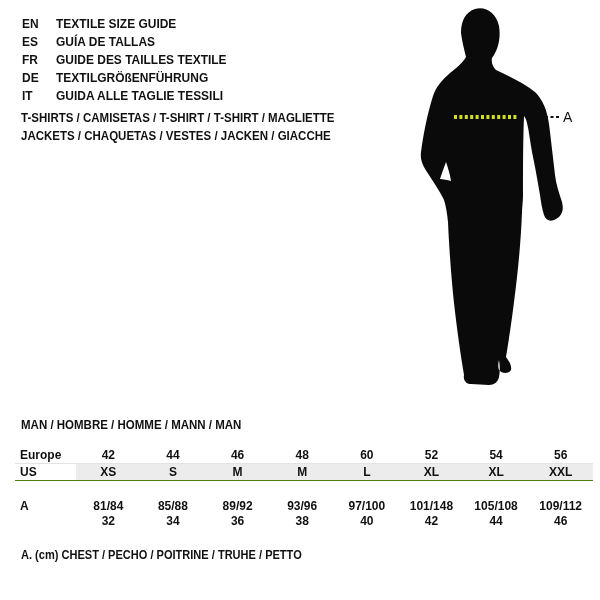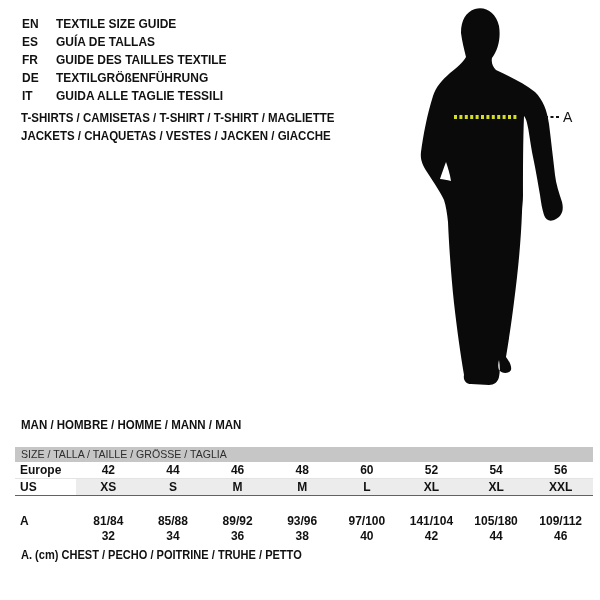--- a/index.html
+++ b/index.html
@@ -122,23 +122,20 @@
              Z" fill="#0a0a0a"></path>
     <line x1="454" y1="117" x2="517" y2="117" stroke-width="4" stroke-dasharray="3 2.4" stroke="#d4de25"></line>
     <line x1="545" y1="117" x2="559" y2="117" stroke="#111" stroke-width="2" stroke-dasharray="3 2.5"></line>
     <text x="563" y="122" font-size="14" fill="#111" font-family="Liberation Sans, sans-serif">A</text>
   </svg>
 </div>
 
 <div class="section-title">MAN / HOMBRE / HOMME / MANN / MAN</div>
 
 <div class="size-table">
-  <div class="t-header">
-    <span class="t-header-inner">SIZE / TALLA / TAILLE / GRÖSSE / TAGLIA</span>
-  </div>
 
   <div class="t-row row-europe">
     <div class="t-label">Europe</div>
     <div class="t-cell">42</div>
     <div class="t-cell">44</div>
     <div class="t-cell">46</div>
     <div class="t-cell">48</div>
     <div class="t-cell">60</div>
     <div class="t-cell">52</div>
     <div class="t-cell">54</div>
@@ -169,19 +166,19 @@
     <div class="t-cell">46</div>
   </div>
 
   <div class="t-row row-a">
     <div class="t-label">A</div>
     <div class="t-cell">81/84</div>
     <div class="t-cell">85/88</div>
     <div class="t-cell">89/92</div>
     <div class="t-cell">93/96</div>
     <div class="t-cell">97/100</div>
-    <div class="t-cell">141/104</div>
-    <div class="t-cell">105/180</div>
+    <div class="t-cell">101/148</div>
+    <div class="t-cell">105/108</div>
     <div class="t-cell">109/112</div>
   </div>
 </div>
 
 <div class="footnote">A. (cm) CHEST / PECHO / POITRINE / TRUHE / PETTO</div>
 
 </body></html>

